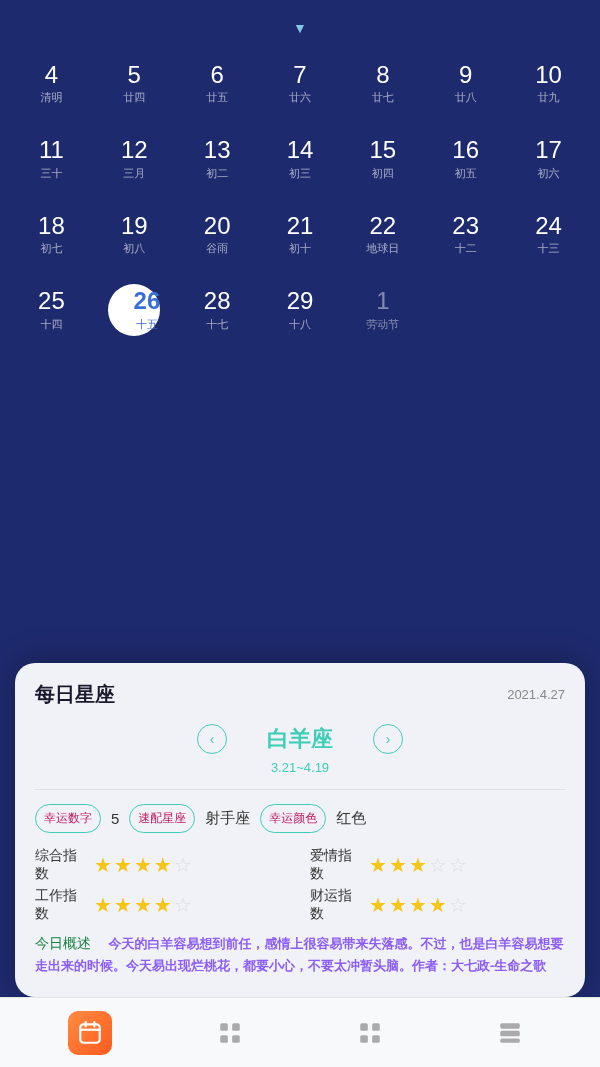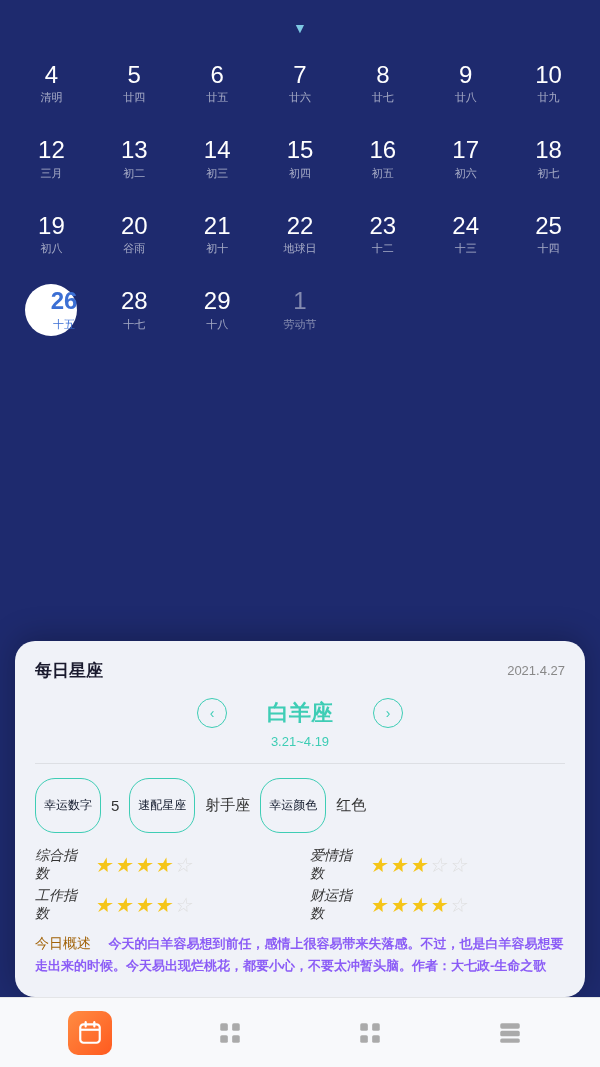--- a/index.html
+++ b/index.html
@@ -135,21 +135,21 @@
       box-shadow: 0 -4px 30px rgba(0,0,0,0.25);
     }
 
     .card-header {
       display: flex;
       justify-content: space-between;
       align-items: center;
       margin-bottom: 16px;
     }
     .card-title {
-      font-size: 17px;
+      font-size: 20px;
       font-weight: 600;
       color: #1a1a2e;
     }
     .card-date {
       font-size: 13px;
       color: #888;
     }
 
     .zodiac-nav {
       display: flex;
@@ -192,23 +192,23 @@
 
     .lucky-row {
       display: flex;
       align-items: center;
       gap: 10px;
       margin-bottom: 14px;
       flex-wrap: nowrap;
     }
     .lucky-badge {
       border: 1.5px solid #3ecdb5;
-      color: #0f172a;
+      color: #be185d;
       font-size: 12px;
-      padding: 18px 8px;
+      padding: 5px 8px;
       border-radius: 20px;
       white-space: nowrap;
     }
     .lucky-value {
       font-size: 15px;
       color: #333;
     }
     .index-label {
       font-size: 14px;
       color: #333;
@@ -221,35 +221,34 @@
     .star {
       font-size: 20px;
     }
     .star-full { color: #f5c518; }
     .star-empty { color: #ddd; }
 
     .index-group {
       display: flex;
       gap: 20px;
       margin-bottom: 4px;
-      font-style: italic;
     }
     .index-item {
       display: flex;
       align-items: center;
       gap: 4px;
       flex: 1;
     }
 
     .summary-row {
       margin-top: 10px;
     }
     .summary-label {
       font-size: 14px;
-      color: #a16207;
+      color: #15803d;
       font-weight: 500;
       display: inline;
     }
     .summary-text {
       font-size: 13px;
       color: #8b5cf6;
       line-height: 1.7;
       font-weight: bold;
     }
 
@@ -347,20 +346,26 @@
         </div>
       </div>
       <div class="day-cell">
         <div class="day-inner">
           <span class="day-num">10</span>
           <span class="day-lunar">廿九</span>
         </div>
       </div>
       <div class="day-cell">
         <div class="day-inner">
+          <span class="day-num">11</span>
+          <span class="day-lunar">三十</span>
+        </div>
+      </div>
+      <div class="day-cell">
+        <div class="day-inner">
           <span class="day-num">12</span>
           <span class="day-lunar">三月</span>
         </div>
       </div>
       <div class="day-cell">
         <div class="day-inner">
           <span class="day-num">13</span>
           <span class="day-lunar">初二</span>
         </div>
       </div>

